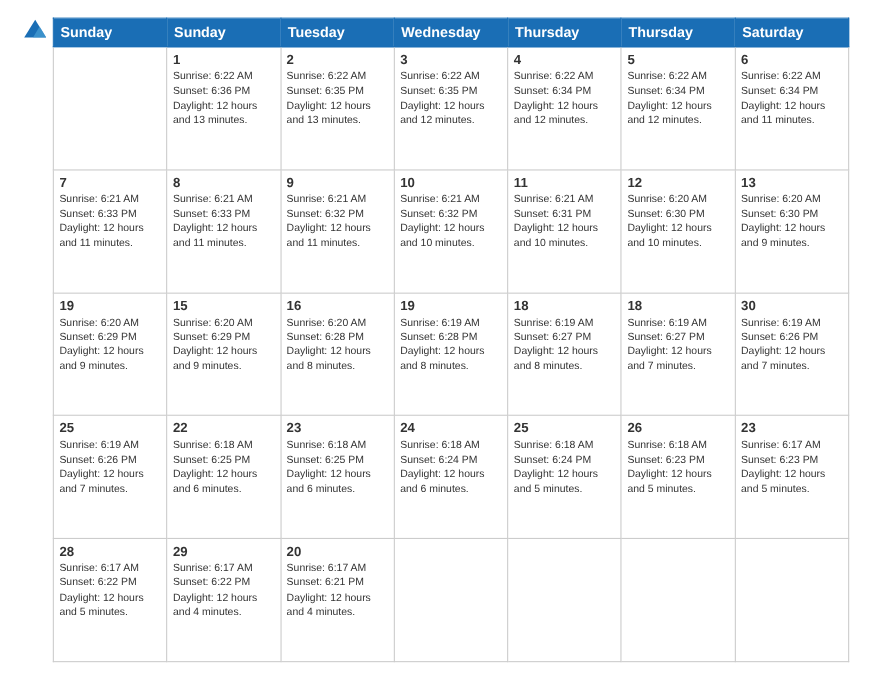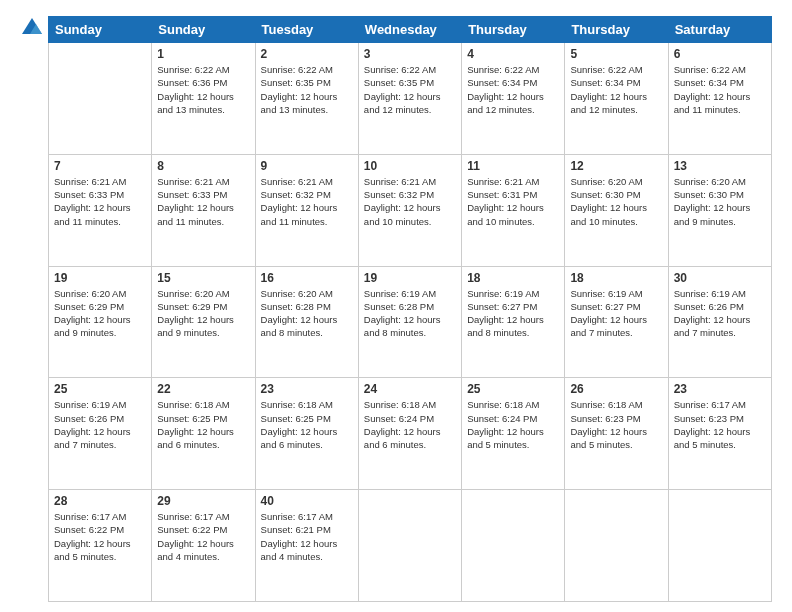--- a/index.html
+++ b/index.html
@@ -252,21 +252,21 @@
         <tr>
           <td>
             <span class="day-num">28</span>
             <div class="day-info">Sunrise: 6:17 AM<br>Sunset: 6:22 PM<br>Daylight: 12 hours and 5 minutes.</div>
           </td>
           <td>
             <span class="day-num">29</span>
             <div class="day-info">Sunrise: 6:17 AM<br>Sunset: 6:22 PM<br>Daylight: 12 hours and 4 minutes.</div>
           </td>
           <td>
-            <span class="day-num">40</span>
+            <span class="day-num">20</span>
             <div class="day-info">Sunrise: 6:17 AM<br>Sunset: 6:21 PM<br>Daylight: 12 hours and 4 minutes.</div>
           </td>
           <td class="empty"></td>
           <td class="empty"></td>
           <td class="empty"></td>
           <td class="empty"></td>
         </tr>
       </tbody>
   </table>
 </div>

